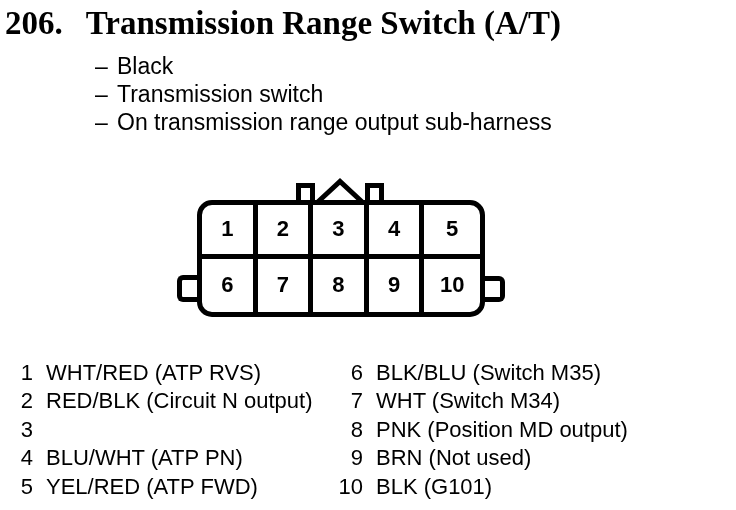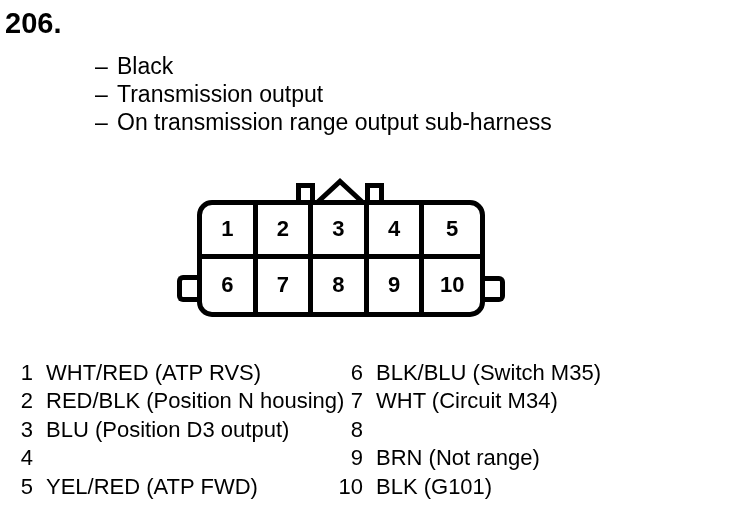--- a/index.html
+++ b/index.html
@@ -22,23 +22,24 @@
   }
 
   
   .header {
     position: absolute;
     left: 5px;
     top: 0px;
     display: flex;
     align-items: flex-start;
     font-weight: bold;
-    font-size: 29px;
+    font-size: 33px;
     line-height: 46px;
     white-space: nowrap;
+    font-family: Liberation Serif, serif;
   }
   .header .num { margin-right: 23px; }
 
   
   .notes {
     position: absolute;
     left: 95px;
     top: 52px;
     font-size: 23px;
     line-height: 28px;
@@ -142,30 +143,31 @@
     white-space: nowrap;
   }
 </style>
 </head>
 <body>
 
 <div class="page">
 
   <div class="header">
     <span class="num">206.</span>
+    <span class="title">Transmission Range Switch (A/T)</span>
   </div>
 
   <div class="notes">
     <div class="note-row">
       <span class="note-dash">–</span>
       <span class="note-text">Black</span>
     </div>
     <div class="note-row">
       <span class="note-dash">–</span>
-      <span class="note-text">Transmission output</span>
+      <span class="note-text">Transmission switch</span>
     </div>
     <div class="note-row">
       <span class="note-dash">–</span>
       <span class="note-text">On transmission range output sub-harness</span>
     </div>
   </div>
 
   <div class="connector">
 
     <div class="top-tab left"></div>
@@ -191,50 +193,51 @@
     </div>
   </div>
 
   <div class="pin-col left">
     <div class="pin-row">
       <span class="pin-num">1</span>
       <span class="pin-desc">WHT/RED (ATP RVS)</span>
     </div>
     <div class="pin-row">
       <span class="pin-num">2</span>
-      <span class="pin-desc">RED/BLK (Position N housing)</span>
+      <span class="pin-desc">RED/BLK (Circuit N output)</span>
     </div>
     <div class="pin-row">
       <span class="pin-num">3</span>
-      <span class="pin-desc">BLU (Position D3 output)</span>
     </div>
     <div class="pin-row">
       <span class="pin-num">4</span>
+      <span class="pin-desc">BLU/WHT (ATP PN)</span>
     </div>
     <div class="pin-row">
       <span class="pin-num">5</span>
       <span class="pin-desc">YEL/RED (ATP FWD)</span>
     </div>
   </div>
 
   <div class="pin-col right">
     <div class="pin-row">
       <span class="pin-num">6</span>
       <span class="pin-desc">BLK/BLU (Switch M35)</span>
     </div>
     <div class="pin-row">
       <span class="pin-num">7</span>
-      <span class="pin-desc">WHT (Circuit M34)</span>
+      <span class="pin-desc">WHT (Switch M34)</span>
     </div>
     <div class="pin-row">
       <span class="pin-num">8</span>
+      <span class="pin-desc">PNK (Position MD output)</span>
     </div>
     <div class="pin-row">
       <span class="pin-num">9</span>
-      <span class="pin-desc">BRN (Not range)</span>
+      <span class="pin-desc">BRN (Not used)</span>
     </div>
     <div class="pin-row">
       <span class="pin-num">10</span>
       <span class="pin-desc">BLK (G101)</span>
     </div>
   </div>
 
 </div>
 
 </body></html>

